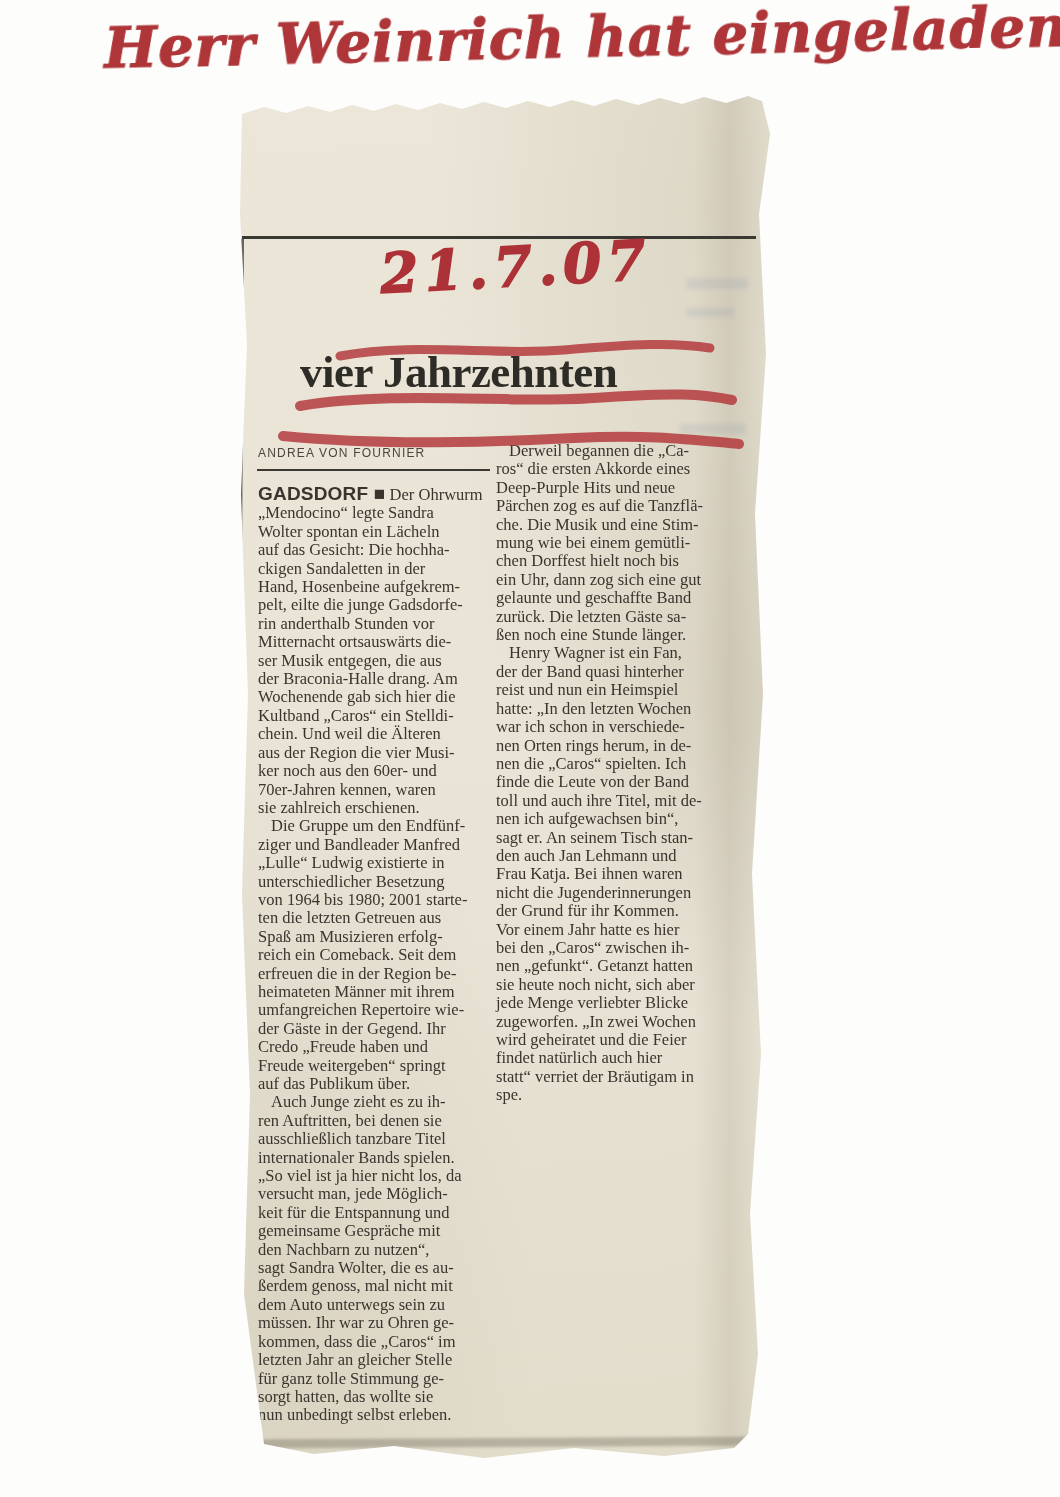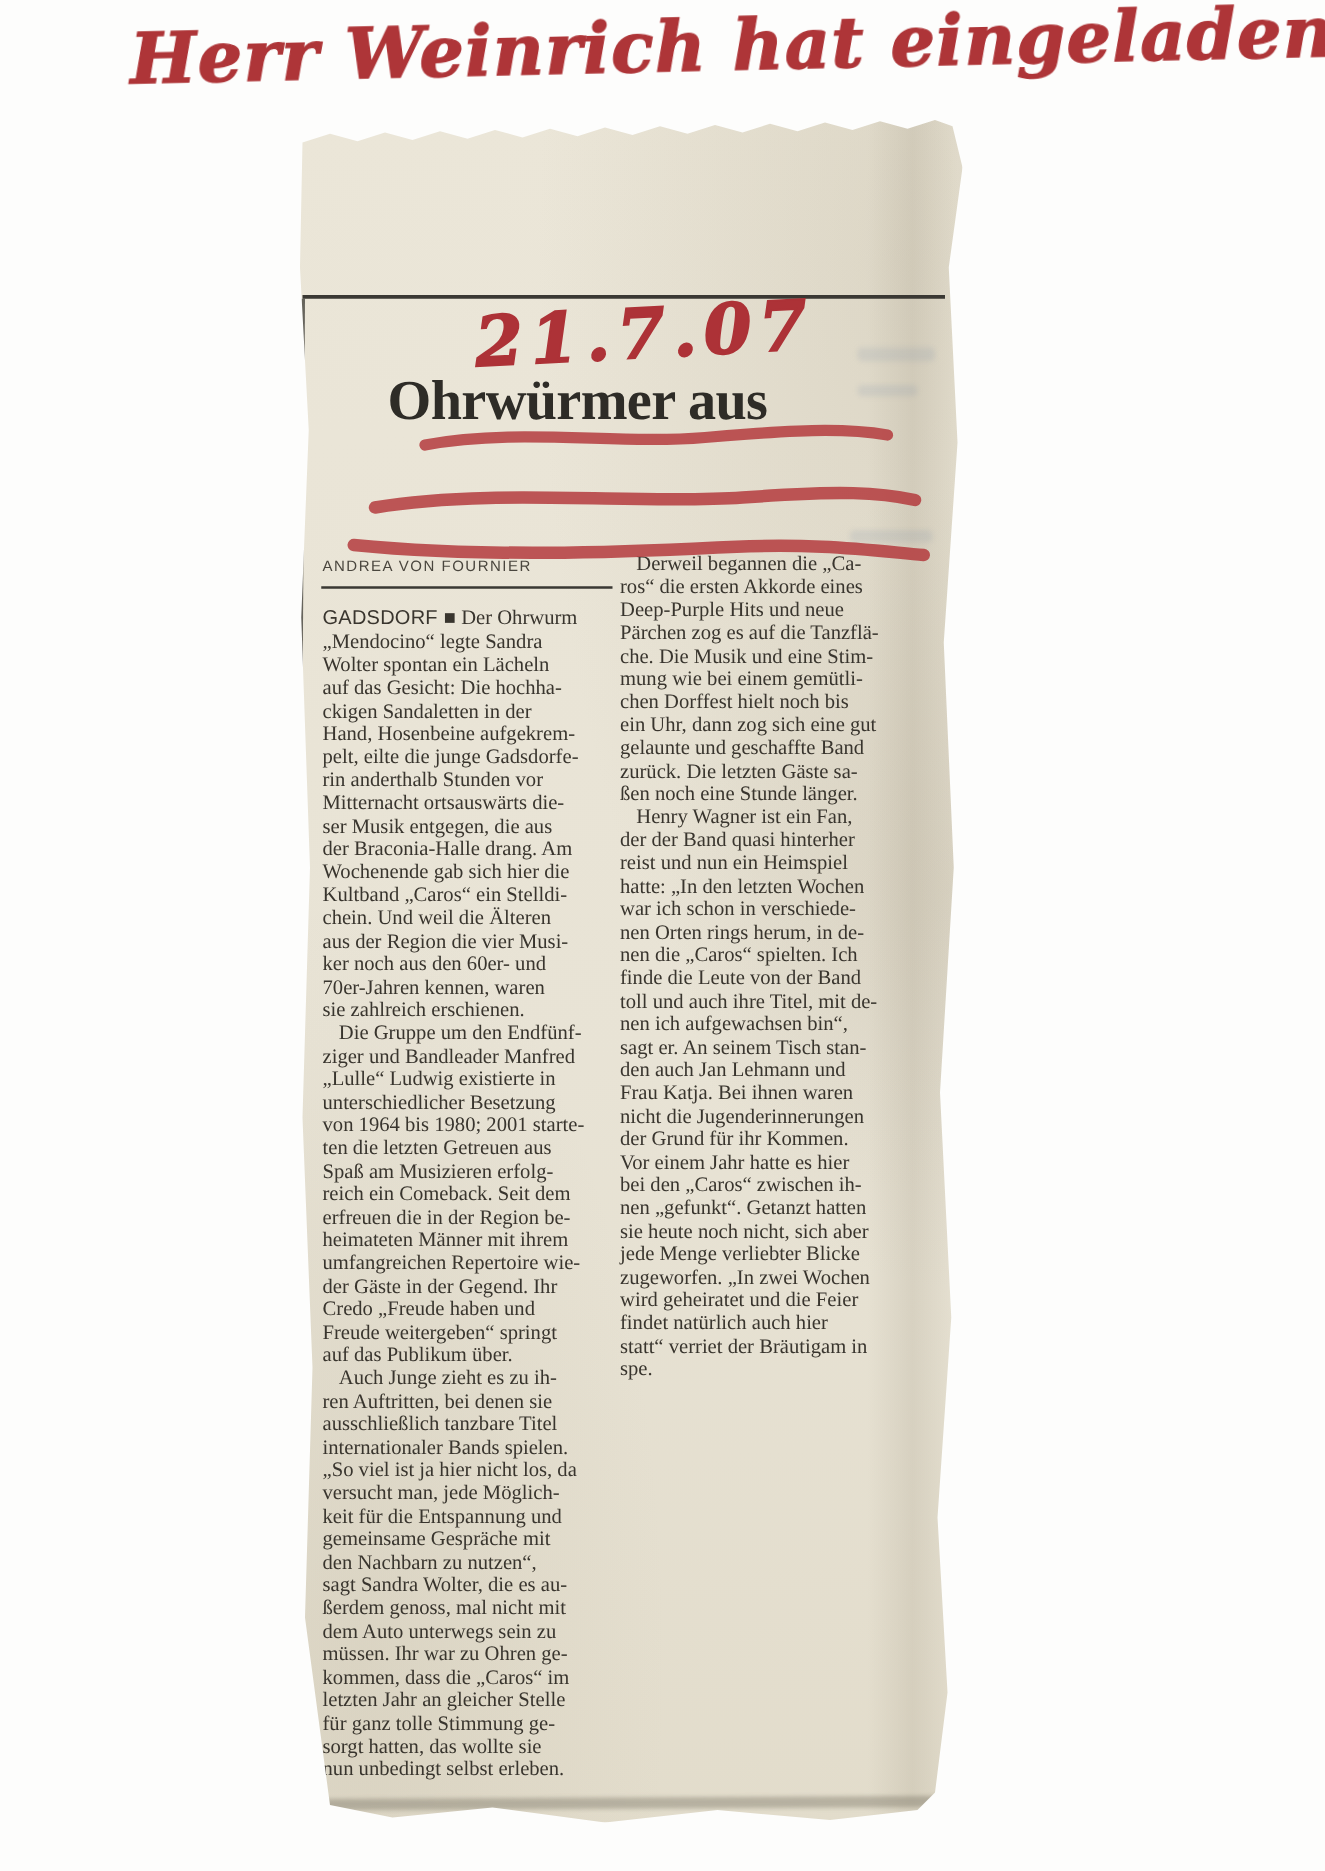--- a/index.html
+++ b/index.html
@@ -57,21 +57,21 @@
   .marker-svg { left:0; top:0; pointer-events:none; }
   
   .col {
     width:236px; font-family:"Liberation Serif", serif; font-size:16.5px;
     line-height:18.4px; color:#39352e; white-space:pre-line;
   }
   .col p { margin:0; }
   .col p.indent { text-indent:13px; }
   .col-left  { left:24px;  top:391px; }
   .col-right { left:262px; top:348px; }
-  .dateline { font-family:"Liberation Sans", sans-serif; font-weight:normal; font-size:16px; letter-spacing:0.2px; }
+  .dateline { font-family:"Liberation Sans", sans-serif; font-weight:bold; font-size:19px; letter-spacing:0.2px; }
   
   .ghost { background:rgba(125,145,165,0.16); filter:blur(2px); border-radius:4px; }
   .g1 { left:452px; top:184px; width:62px; height:11px; }
   .g2 { left:452px; top:214px; width:48px; height:9px;  }
   .g3 { left:446px; top:330px; width:66px; height:10px; }
   .ghost-bottom {
     left:14px; top:1344px; width:505px; height:9px; border-radius:5px;
     background:rgba(110,104,90,0.38); filter:blur(1.6px); transform:rotate(-0.3deg);
   }
 </style>
@@ -82,21 +82,21 @@
 
 <div class="clipping">
   <div class="crease"></div>
 
 
   <div class="rule-top"></div>
   <div class="rule-left"></div>
 
   <div class="hand-date">21.7.07</div>
 
-  <div class="headline-1">Ohrwürmer aus</div>
+  <div class="headline-2">vier Jahrzehnten</div>
 
 
   <div class="byline">ANDREA VON FOURNIER</div>
   <div class="byline-rule"></div>
 
   <div class="ghost g1"></div>
   <div class="ghost g2"></div>
   <div class="ghost g3"></div>
   <div class="ghost-bottom"></div>
 

